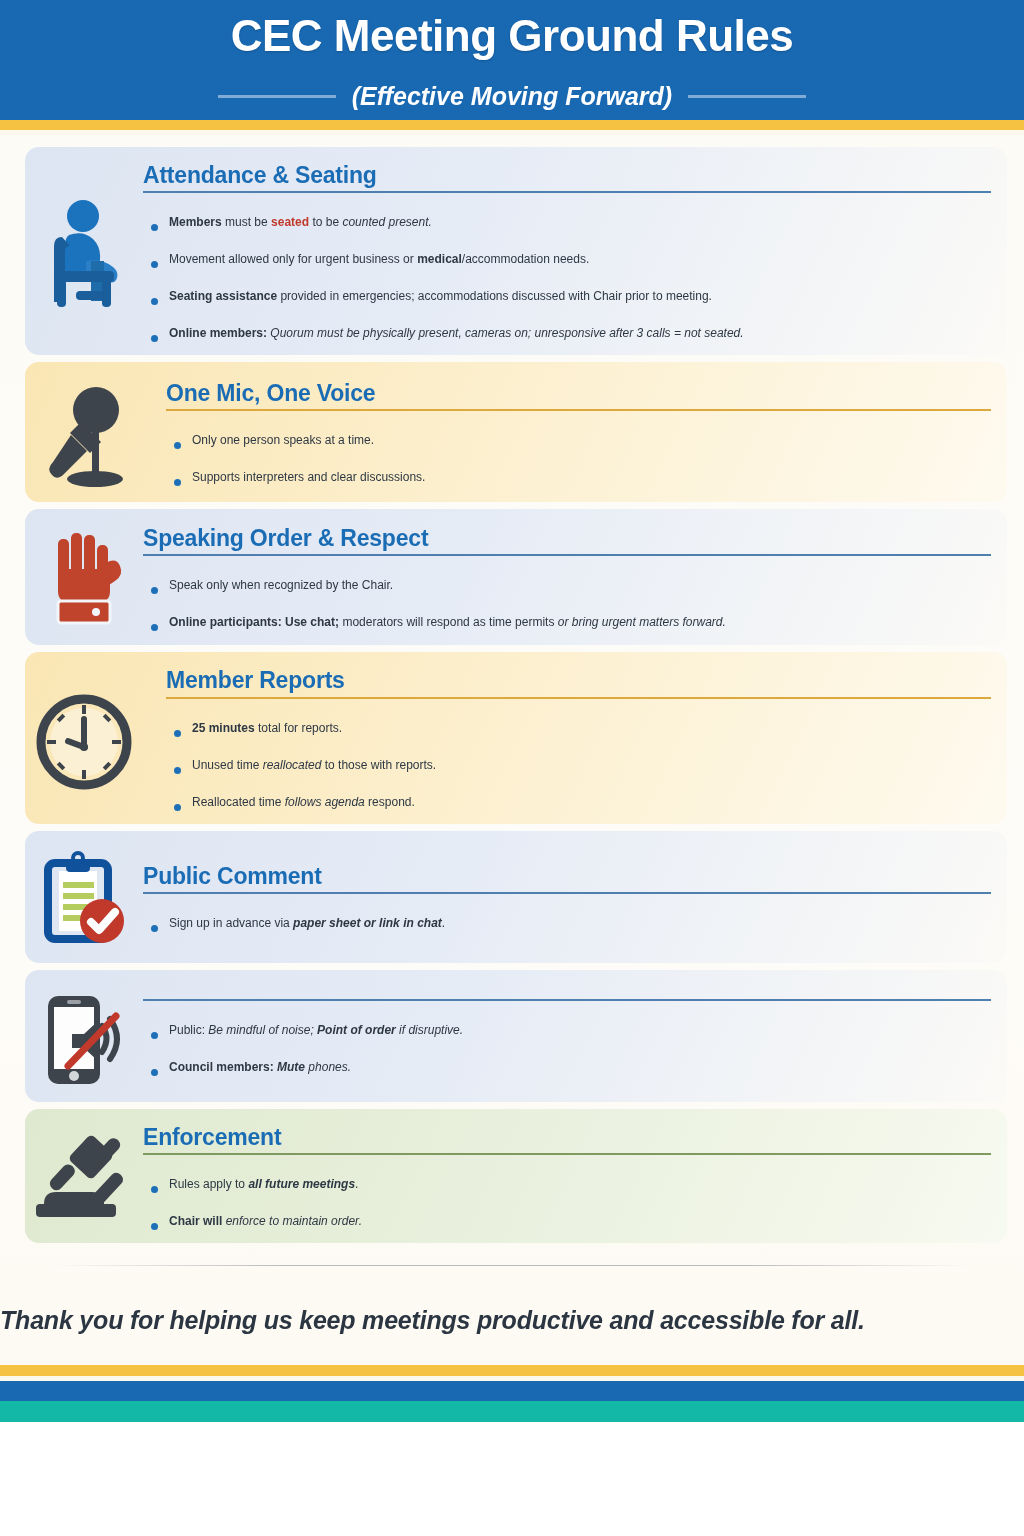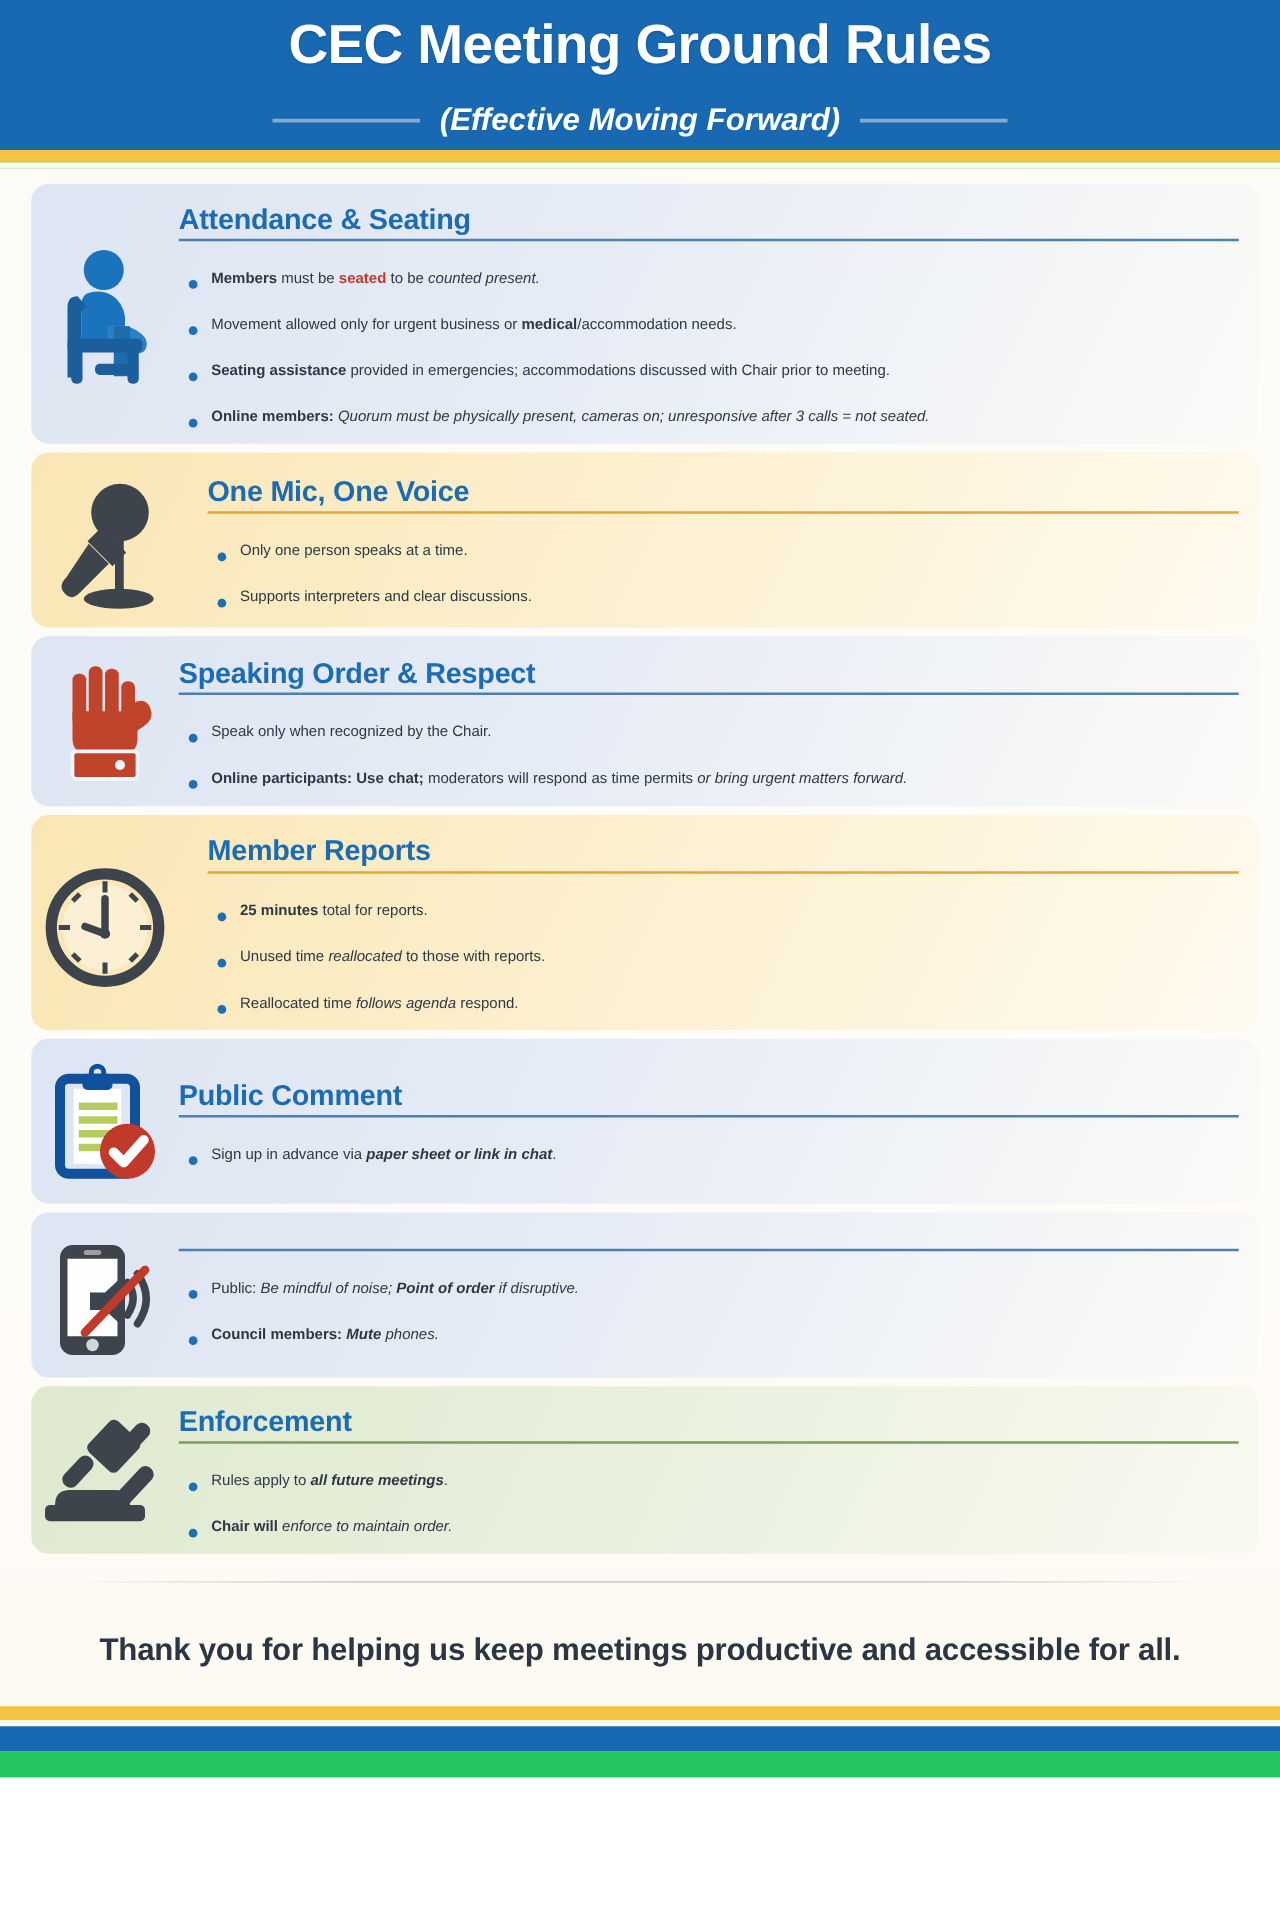--- a/index.html
+++ b/index.html
@@ -6,21 +6,21 @@
   html,body { width:1024px; height:1536px; }
   body {
     font-family:"Liberation Sans", sans-serif;
     background:#ffffff;
     overflow:hidden;
   }
   .poster {
     position:relative;
     width:1024px;
     height:1536px;
-    background:#22c55e;
+    background:#14b8a6;
   }
 
   
   .header {
     height:120px;
     background:#1868b2;
     position:relative;
     display:flex;
     flex-direction:column;
     align-items:center;
@@ -133,22 +133,23 @@
   .sm  { font-size:17.5px; }
 
   
   .foot-sep {
     margin:22px 50px 0 50px;
     height:1px;
     background:linear-gradient(90deg,rgba(180,180,180,0) 0%,#b9bcc0 25%,#b9bcc0 75%,rgba(180,180,180,0) 100%);
   }
   .thanks {
     margin-top:40px;
-    text-align:center;
+    text-align:left;
     font-size:25px;
+    font-style:italic;
     font-weight:bold;
     color:#2b3642;
     letter-spacing:-0.2px;
   }
   .footer-bands { position:absolute; left:0; right:0; bottom:0; }
   .fb-gold { height:11px; background:#f5c242; }
   .fb-cream{ height:5px;  background:#fdf8ec; }
   .fb-blue { height:20px; background:#1868b2; }
   .bottom-white { position:absolute; left:0; right:0; bottom:0; height:114px; background:#ffffff; }
 </style>

